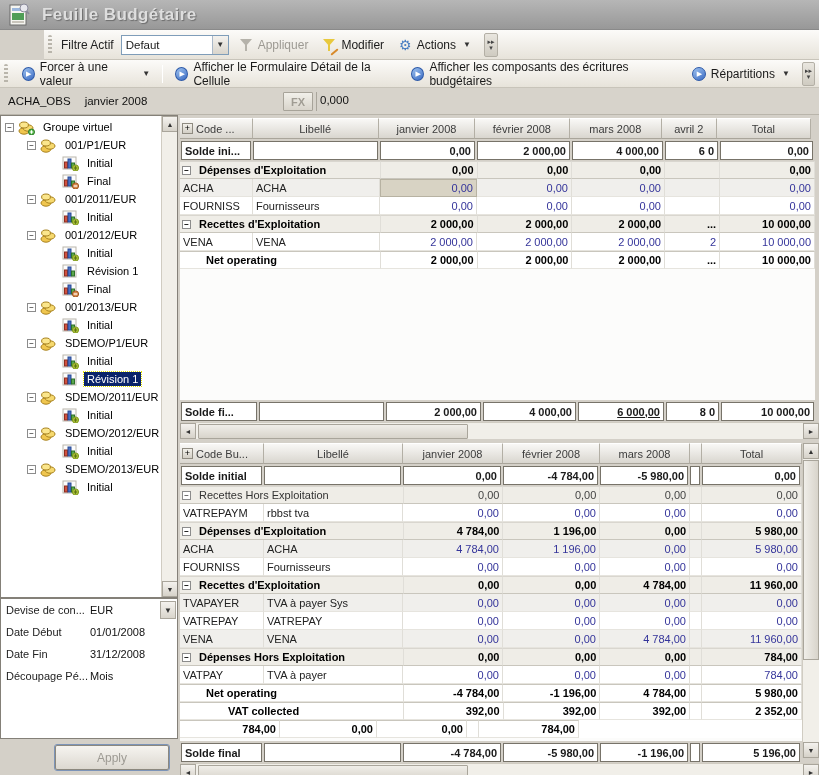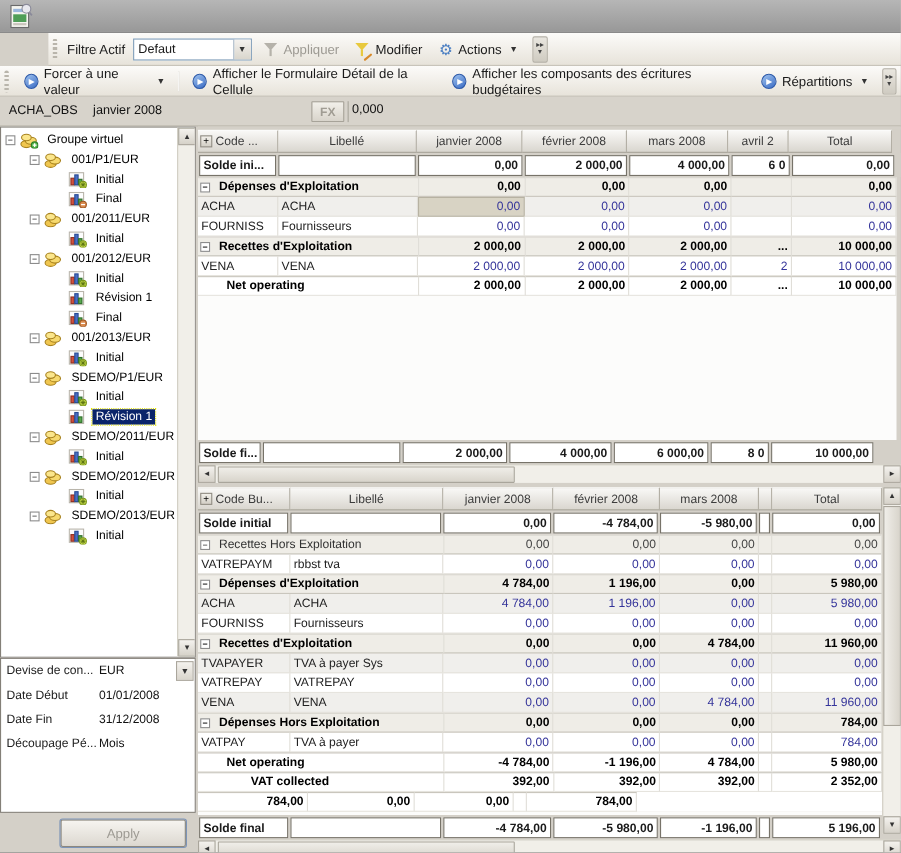--- a/index.html
+++ b/index.html
@@ -141,20 +141,21 @@
     <span class="icon-16">
       <svg width="22" height="24" viewBox="0 0 22 24">
         <rect x="2" y="2" width="16" height="20" fill="#f5f5f0" stroke="#6a6a6a"></rect>
         <rect x="4" y="10" width="12" height="7" fill="#4f9e57"></rect>
         <rect x="4" y="5" width="12" height="3" fill="#9bb7dd"></rect>
         <rect x="4" y="18" width="12" height="2" fill="#c9c5bc"></rect>
         <circle cx="16" cy="5" r="4" fill="#e8e8ee" stroke="#8a8a9a"></circle>
         <line x1="18.5" y1="8" x2="21" y2="11" stroke="#8a8a9a" stroke-width="1.6"></line>
       </svg>
     </span>
+    <span class="title-text">Feuille Budgétaire</span>
   </div>
 
   <div class="tb tb1">
     <span class="grip"></span>
     <span class="tb-label">Filtre Actif</span>
     <span class="combo">
       <span class="val">Defaut</span>
       <span class="arrow-box">▼</span>
     </span>
     <span class="tb-btn disabled">
@@ -608,25 +609,25 @@
           </div>
           <div class="g-cell num" style="width: 97px;">2 000,00</div>
           <div class="g-cell num" style="width: 95px;">2 000,00</div>
           <div class="g-cell num" style="width: 93px;">2 000,00</div>
           <div class="g-cell num" style="width: 55px;">...</div>
           <div class="g-cell num" style="width: 95px;">10 000,00</div>
         </div>
       </div>
       <div class="g-filler" style="height: 131px; width: 635px;"></div>
       <div class="pin-row">
-        <div class="pin-box lab" style="width: 56px; text-align: center;">Solde fi...</div>
+        <div class="pin-box lab" style="width: 76px; text-align: center;">Solde fi...</div>
         <div class="pin-box" style="width: 125px;"></div>
         <div class="pin-box num" style="width: 95px;">2 000,00</div>
         <div class="pin-box num" style="width: 93px;">4 000,00</div>
-        <div class="pin-box num" style="width: 86px;">6 000,00</div>
+        <div class="pin-box num" style="width: 86px; text-decoration: underline;">6 000,00</div>
         <div class="pin-box num" style="width: 53px;">8 0</div>
         <div class="pin-box num" style="width: 93px;">10 000,00</div>
       </div>
       <div class="hscroll" style="width: 639px;">
         <div class="hs-btn">◄</div>
         <div class="hs-thumb"></div>
         <div class="hs-btn right">►</div>
       </div>
     </div>
   <div class="grid grid-bottom" id="grid-bottom">

